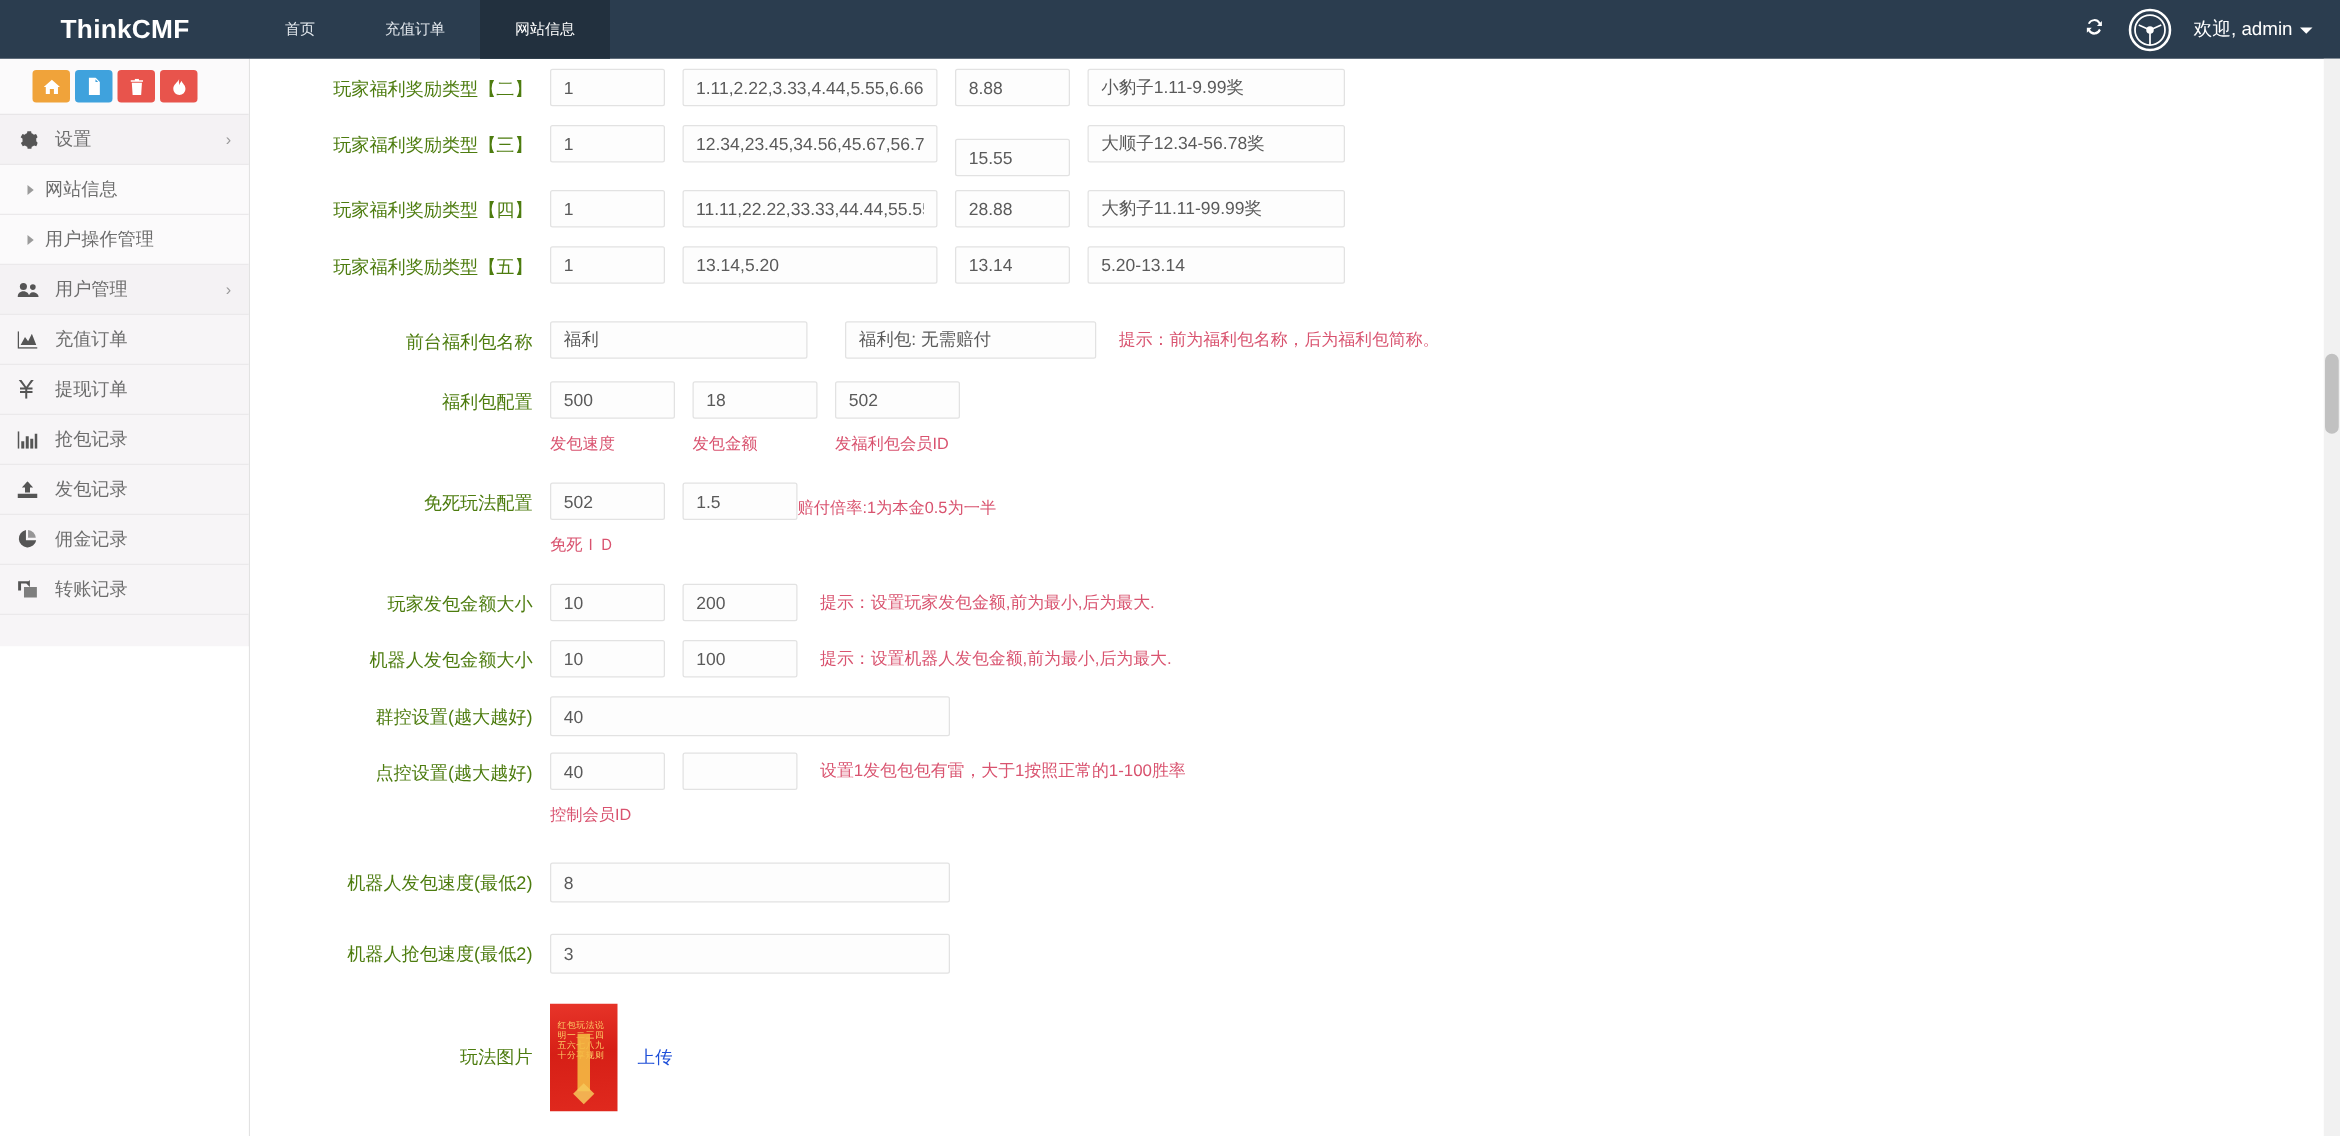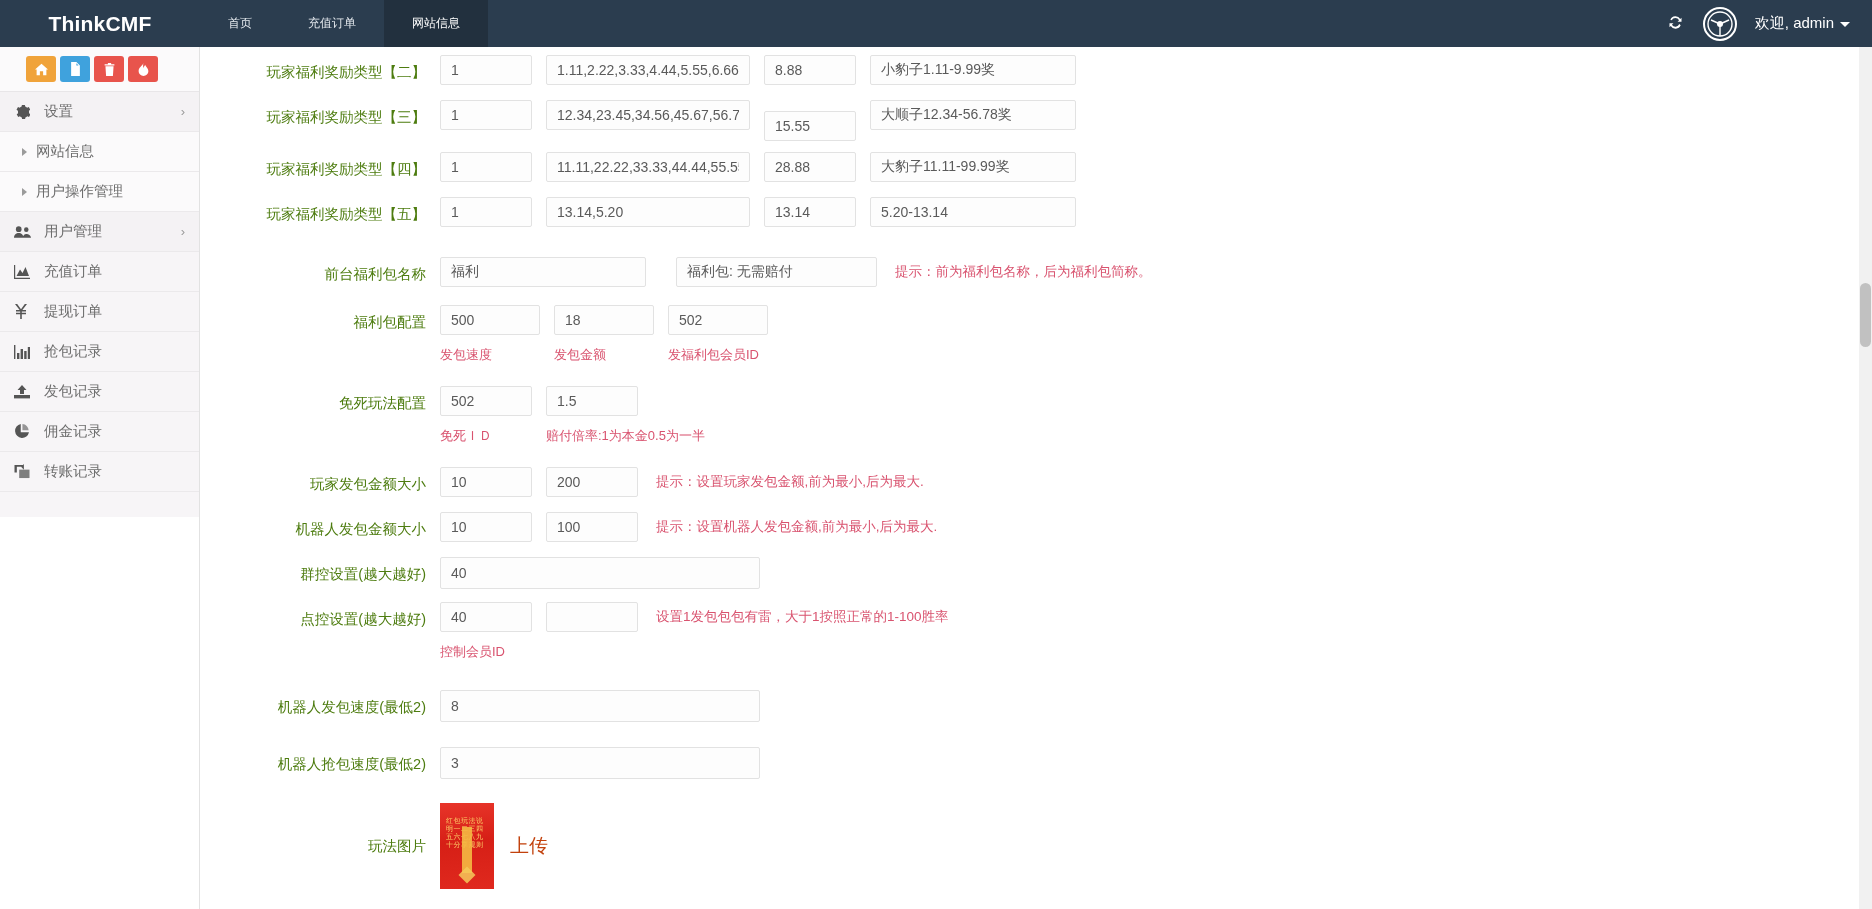--- a/index.html
+++ b/index.html
@@ -193,21 +193,21 @@
   }
   .upload-box .big {
     position:absolute; left:50%; top:24px; transform:translateX(-50%);
     width:10px; height:46px; background:#f4b942; opacity:.9;
   }
   .upload-box .coin {
     position:absolute; left:50%; bottom:8px; transform:translateX(-50%) rotate(45deg);
     width:12px; height:12px; background:#f6c95a; opacity:.85;
   }
   .upload-link {
-    color: #c2410c; font-size: 19px; cursor: pointer;
+    color: #1d4ed8; font-size: 14px; cursor: pointer;
     margin-left: 16px;
   }
 
   
   .vscroll {
     position: absolute; right: 0; top: 47px;
     width: 13px; height: 862px;
     background: #f1f1f1;
     z-index: 30;
   }
@@ -438,21 +438,21 @@
       </div>
     </div>
 
     <div class="frow" style="margin-top:22px;">
       <div class="flabel">免死玩法配置</div>
       <div class="fields">
         <div style="display:flex;flex-direction:column;margin-right:14px;">
           <input class="inp" style="width: 92px;" value="502">
           <span class="sublabel" style="margin-top:11px;">免死ＩＤ</span>
         </div>
-        <div style="display:flex;flex-direction:column;">
+        <div style="display:flex;flex-direction:row;">
           <input class="inp" style="width: 92px;" value="1.5">
           <span class="sublabel" style="margin-top:11px;">赔付倍率:1为本金0.5为一半</span>
         </div>
       </div>
     </div>
 
     <div class="frow" style="margin-top:22px;">
       <div class="flabel">玩家发包金额大小</div>
       <div class="fields">
         <input class="inp" style="width: 92px; margin-right: 14px;" value="10">

